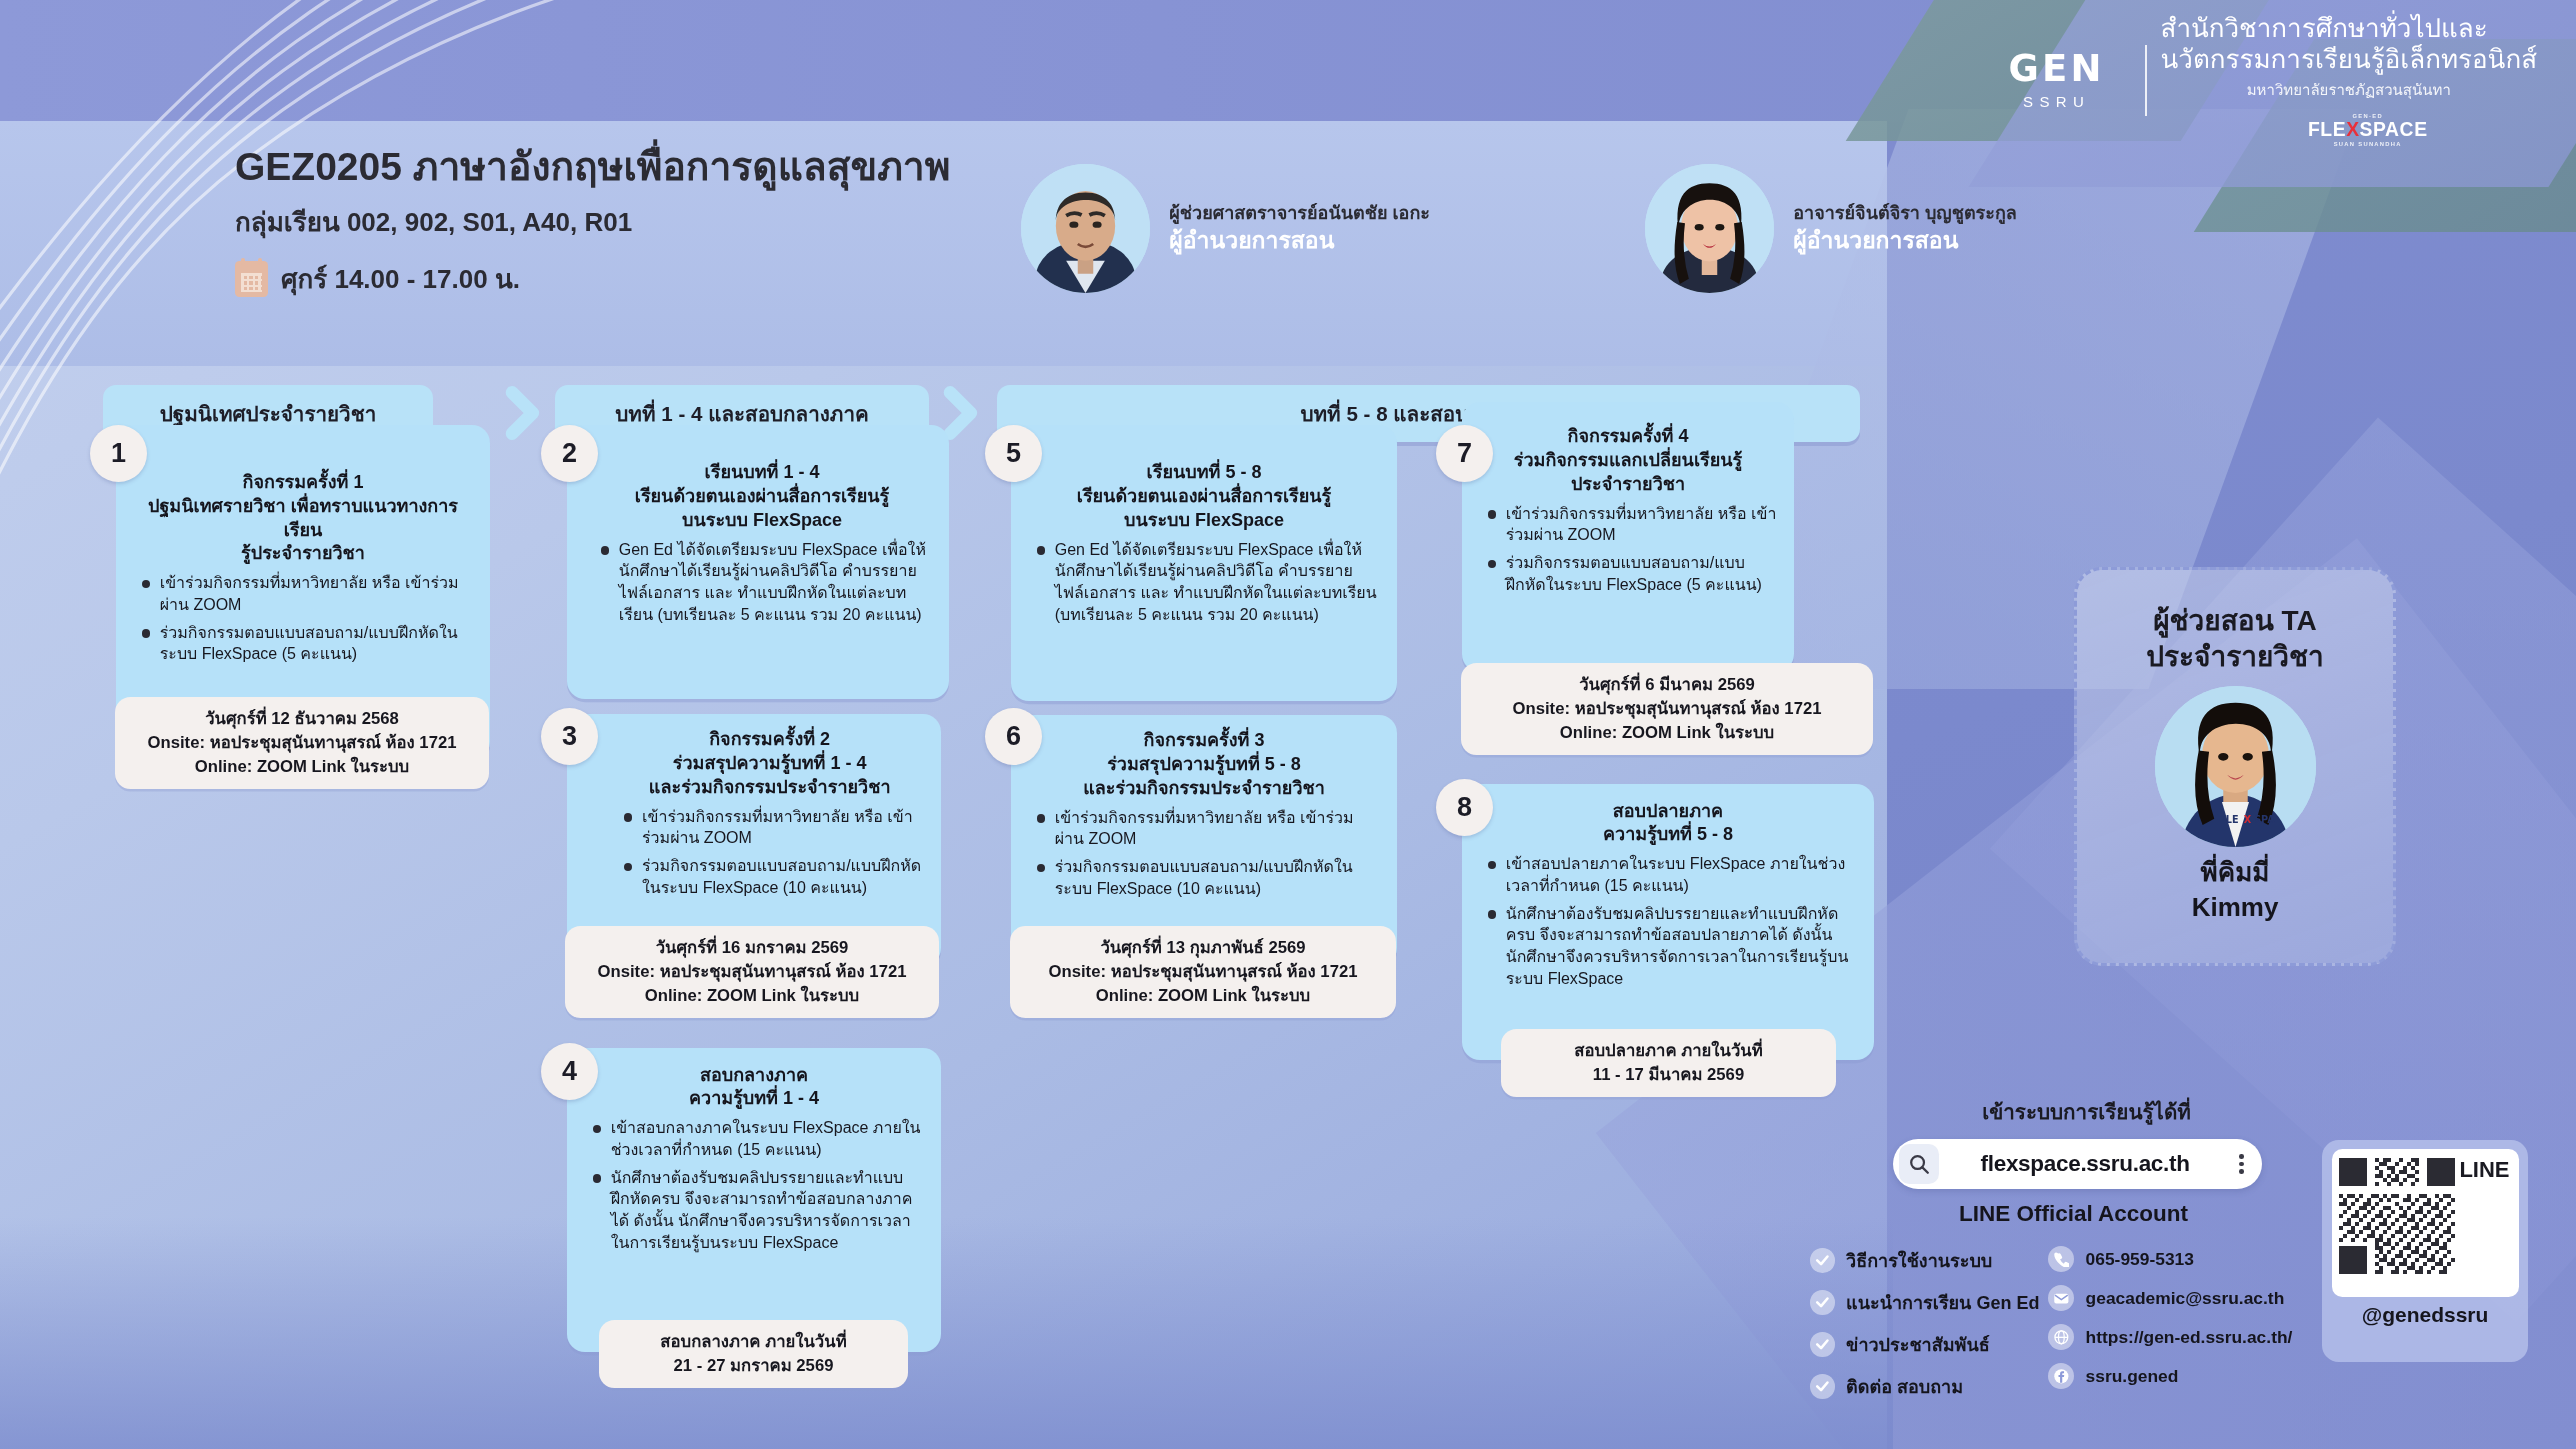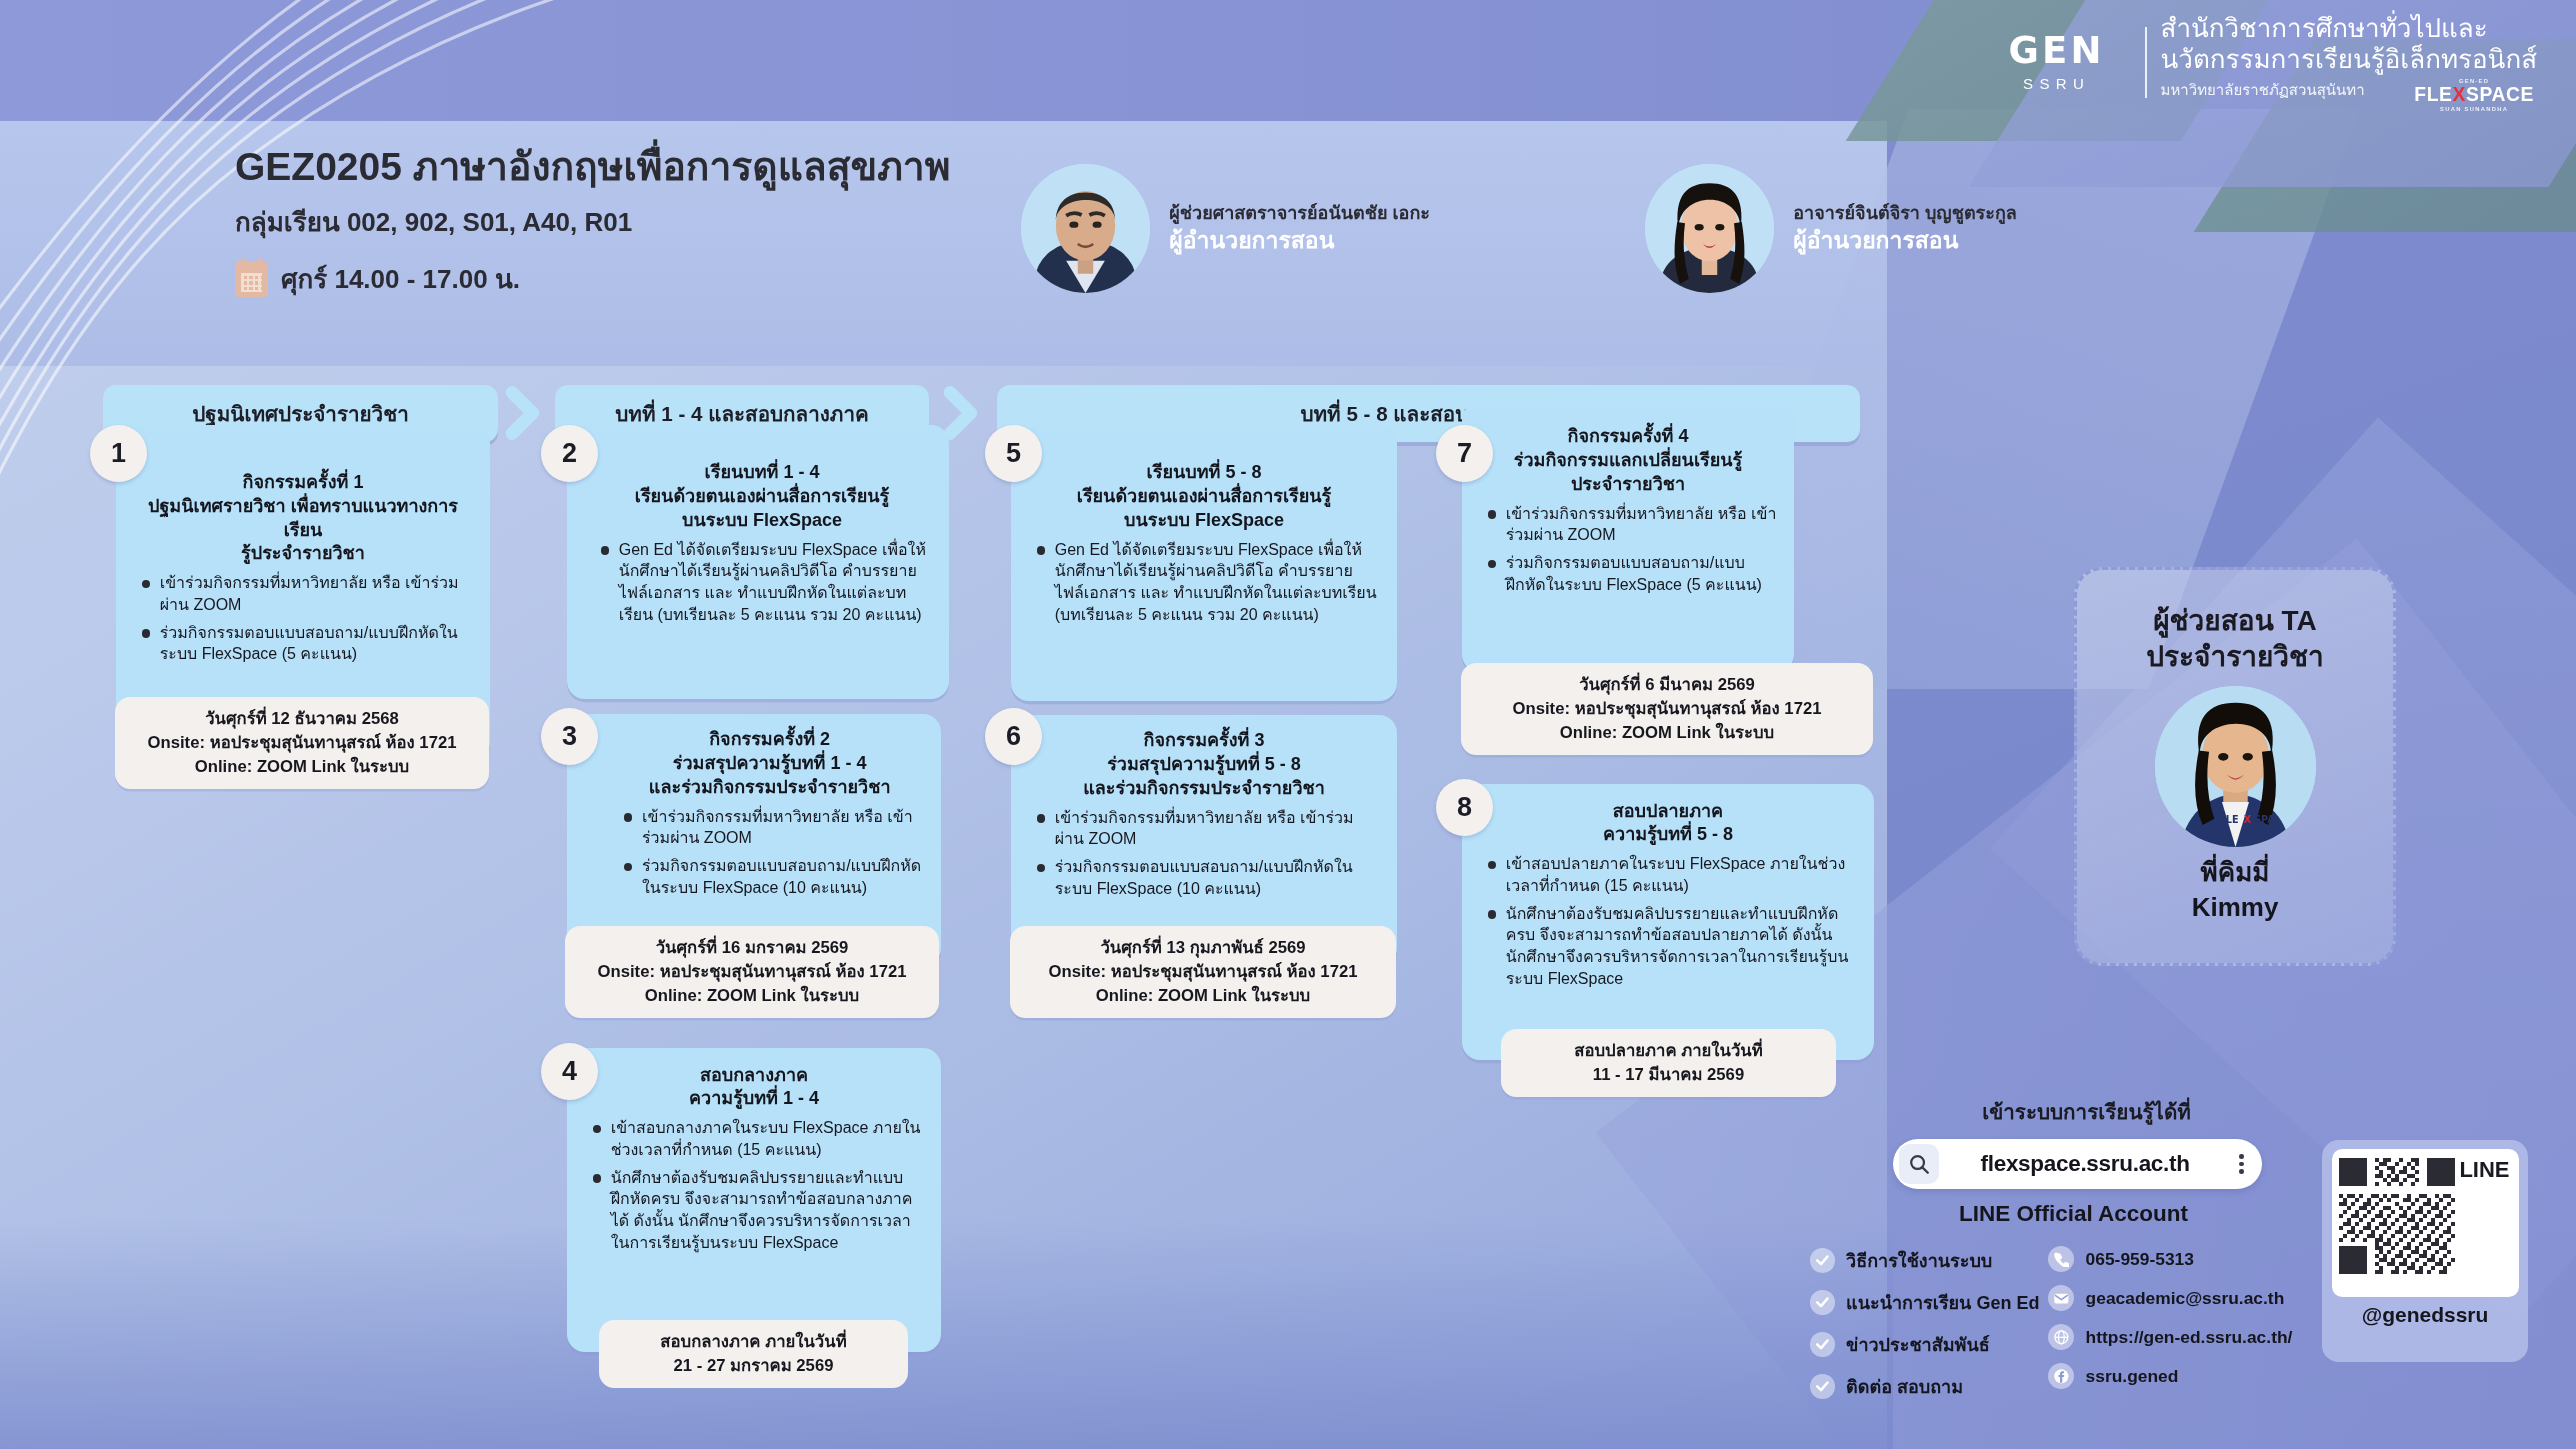--- a/index.html
+++ b/index.html
@@ -37,21 +37,21 @@
   
   .logo-wrap{position:absolute;right:39px;top:13px;display:flex;align-items:center;gap:14px;z-index:40;}
   .gen-mark{display:flex;flex-direction:column;align-items:center;width:148px;}
   .gen-word{font-size:37px;font-weight:bold;letter-spacing:3.2px;color:#fff;line-height:1;
     font-family:"DejaVu Sans",sans-serif;}
   .gen-ssru{font-size:15px;letter-spacing:6.4px;color:#fff;margin-top:6.4px;}
   .logo-divider{width:1.9px;height:71px;background:rgba(255,255,255,.85);}
   .logo-text{color:#fff;}
   .logo-l1{font-size:26px;line-height:1.18;white-space:nowrap;}
   .logo-l2{font-size:26px;line-height:1.18;white-space:nowrap;}
-  .logo-l3-row{display:flex;align-items:flex-start;gap:11.6px;margin-top:3.2px;}
+  .logo-l3-row{display:flex;align-items:center;gap:11.6px;margin-top:3.2px;flex-direction:column;}
   .logo-l3{font-size:15px;opacity:.9;white-space:nowrap;}
   .flexspace-logo{font-size:19.3px;font-weight:bold;letter-spacing:0.6px;color:#fff;position:relative;margin-left:38px;}
   .flexspace-logo .xmark{color:#e8303a;}
   .fs-tiny{font-size:5.8px;letter-spacing:1.3px;display:block;text-align:center;opacity:.85;}
   
   .course-block{position:absolute;left:235px;top:143px;z-index:30;}
   .course-title{font-size:39px;font-weight:bold;color:#2b2b33;white-space:nowrap;line-height:1.25;}
   .course-group{font-size:26px;font-weight:bold;color:#2b2b33;margin-top:9px;white-space:nowrap;}
   .course-time-row{display:flex;align-items:center;gap:13px;margin-top:16.7px;}
   .cal-icon{width:33px;height:36px;background:#e4b9a3;border-radius:4.5px;position:relative;}
@@ -223,21 +223,21 @@
       <ellipse cx="116" cy="98" rx="7" ry="5" fill="#1c1712"></ellipse>
       <path d="M90 124 q10 8 20 0 q-10 12 -20 0z" fill="#b8313f"></path>
     </svg>
   </div>
   <div>
     <div class="inst-name">อาจารย์จินต์จิรา บุญชูตระกูล</div>
     <div class="inst-role">ผู้อำนวยการสอน</div>
   </div>
 </div>
 
-<div class="phase-hdr" style="left:103px;top:385px;width:395px;">
+<div class="phase-hdr" style="left:103px;top:385px;width:330px;">
   <span>ปฐมนิเทศประจำรายวิชา</span>
 </div>
 <svg class="chev" style="left:499px;top:386px;" width="52" height="54" viewBox="0 0 80 84">
   <path d="M20 10 L52 42 L20 74" stroke="#b8e2f8" stroke-width="20" fill="none" stroke-linecap="round" stroke-linejoin="round"></path>
 </svg>
 <div class="phase-hdr" style="left:555px;top:385px;width:374px;">
   <span>บทที่ 1 - 4 และสอบกลางภาค</span>
 </div>
 <svg class="chev" style="left:937px;top:386px;" width="52" height="54" viewBox="0 0 80 84">
   <path d="M20 10 L52 42 L20 74" stroke="#b8e2f8" stroke-width="20" fill="none" stroke-linecap="round" stroke-linejoin="round"></path>

